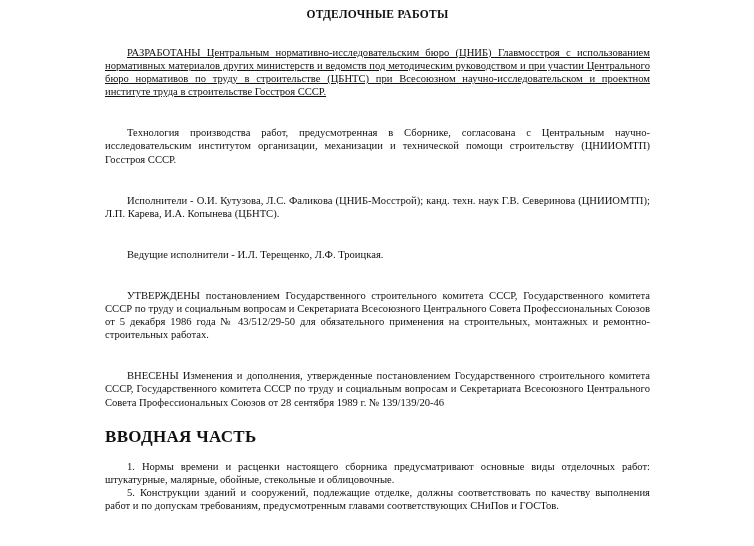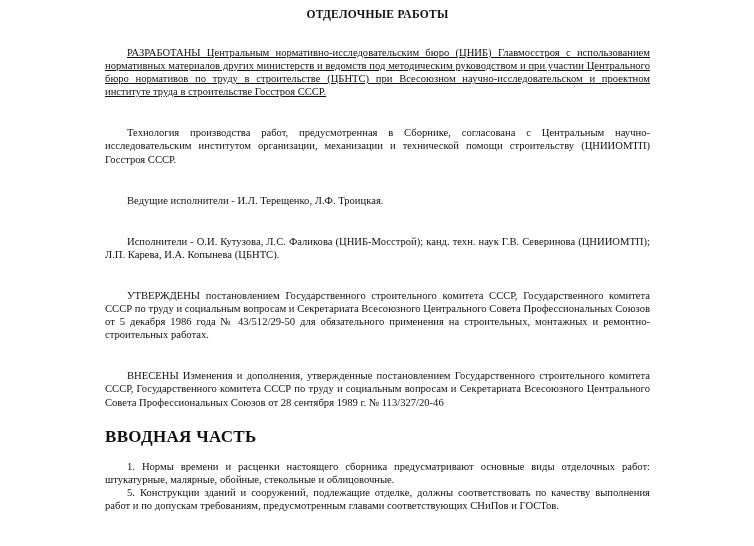--- a/index.html
+++ b/index.html
@@ -74,27 +74,27 @@
 
 <div class="page">
   <div class="content">
 
     <h1 class="doc-title">ОТДЕЛОЧНЫЕ РАБОТЫ</h1>
 
     <p class="para gap-first">РАЗРАБОТАНЫ Центральным нормативно-исследовательским бюро (ЦНИБ) Главмосстроя с использованием нормативных материалов других министерств и ведомств под методическим руководством и при участии Центрального бюро нормативов по труду в строительстве (ЦБНТС) при Всесоюзном научно-исследовательском и проектном институте труда в строительстве Госстроя СССР.</p>
 
     <p class="para">Технология производства работ, предусмотренная в Сборнике, согласована с Центральным научно-исследовательским институтом организации, механизации и технической помощи строительству (ЦНИИОМТП) Госстроя СССР.</p>
 
+    <p class="para">Исполнители - О.И. Кутузова, Л.С. Фаликова (ЦНИБ-Мосстрой); канд. техн. наук Г.В. Северинова (ЦНИИОМТП); Л.П. Карева, И.А. Копынева (ЦБНТС).</p>
+
     <p class="para">Ведущие исполнители - И.Л. Терещенко, Л.Ф. Троицкая.</p>
-
-    <p class="para">Исполнители - О.И. Кутузова, Л.С. Фаликова (ЦНИБ-Мосстрой); канд. техн. наук Г.В. Северинова (ЦНИИОМТП); Л.П. Карева, И.А. Копынева (ЦБНТС).</p>
 
     <p class="para">УТВЕРЖДЕНЫ постановлением Государственного строительного комитета СССР, Государственного комитета СССР по труду и социальным вопросам и Секретариата Всесоюзного Центрального Совета Профессиональных Союзов от 5 декабря 1986 года № 43/512/29-50 для обязательного применения на строительных, монтажных и ремонтно-строительных работах.</p>
 
-    <p class="para">ВНЕСЕНЫ Изменения и дополнения, утвержденные постановлением Государственного строительного комитета СССР, Государственного комитета СССР по труду и социальным вопросам и Секретариата Всесоюзного Центрального Совета Профессиональных Союзов от 28 сентября 1989 г. № 113/327/20-46</p>
+    <p class="para">ВНЕСЕНЫ Изменения и дополнения, утвержденные постановлением Государственного строительного комитета СССР, Государственного комитета СССР по труду и социальным вопросам и Секретариата Всесоюзного Центрального Совета Профессиональных Союзов от 28 сентября 1989 г. № 139/139/20-46</p>
 
     <h2 class="section-title">ВВОДНАЯ ЧАСТЬ</h2>
 
     <p class="para list-first">1. Нормы времени и расценки настоящего сборника предусматривают основные виды отделочных работ: штукатурные, малярные, обойные, стекольные и облицовочные.</p>
 
     <p class="para list-item">5. Конструкции зданий и сооружений, подлежащие отделке, должны соответствовать по качеству выполнения работ и по допускам требованиям, предусмотренным главами соответствующих СНиПов и ГОСТов.</p>
 
 
   </div>
 </div>

